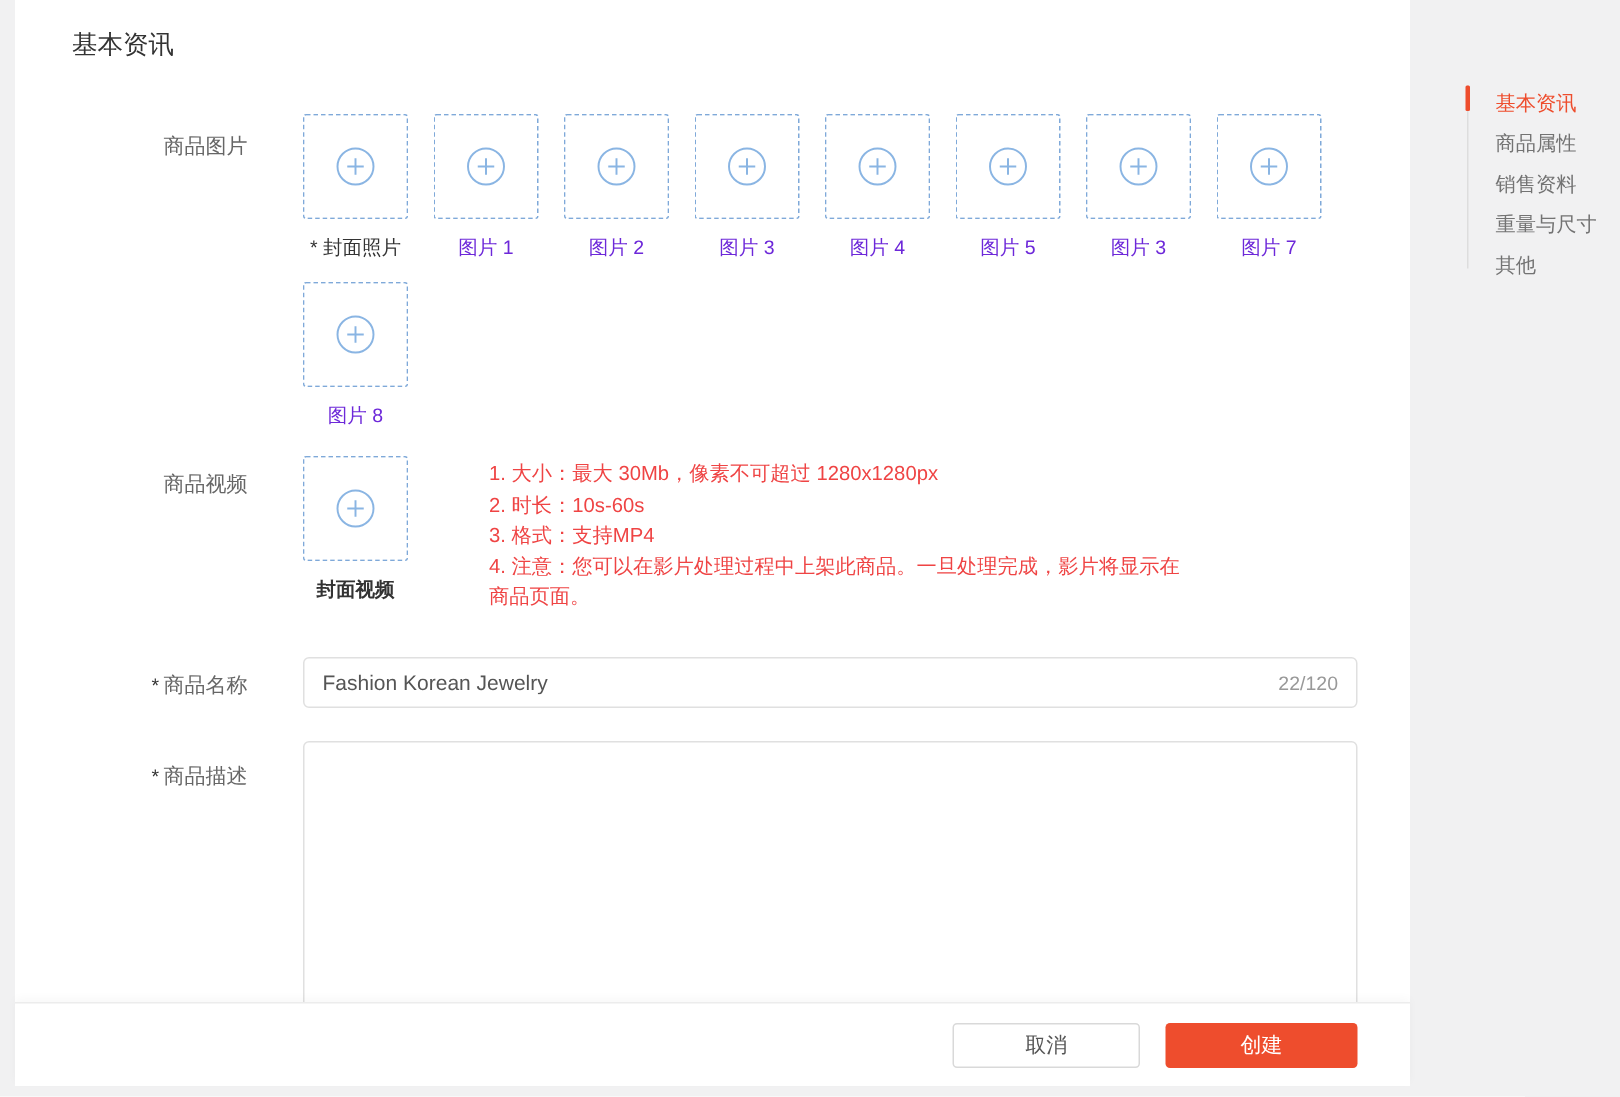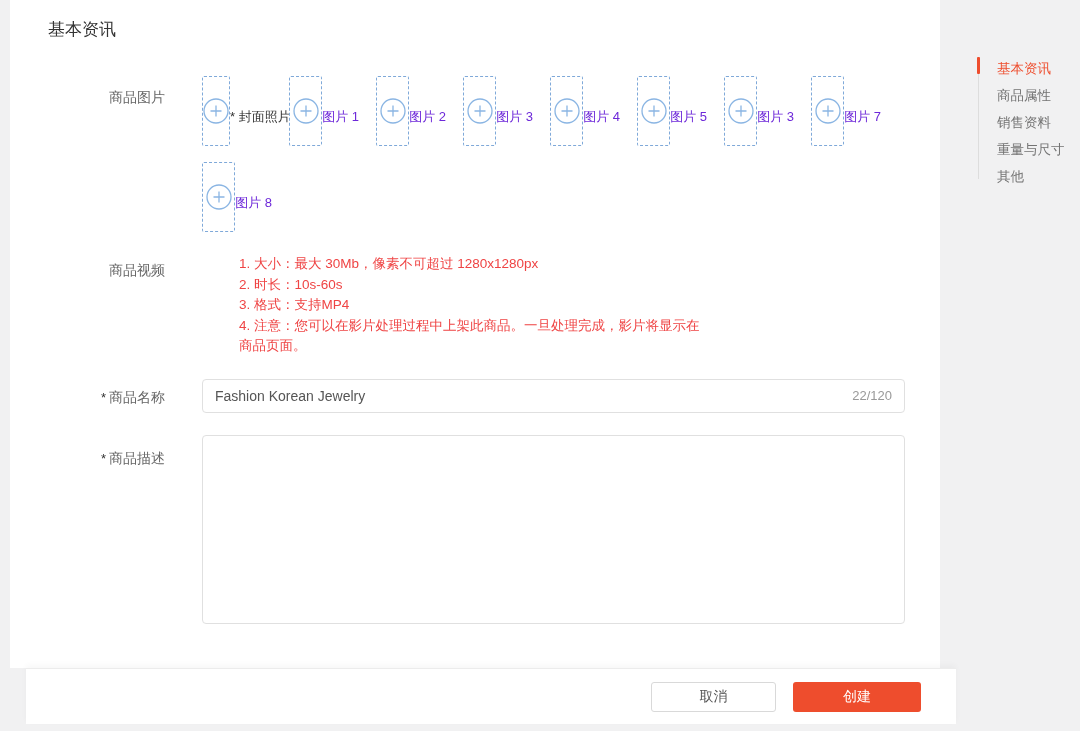--- a/index.html
+++ b/index.html
@@ -25,21 +25,21 @@
     flex:0 0 155px; line-height:18px;
   }
   .row-label .req { color:#333; margin-right:3px; font-size:13px; }
   .row-content { margin-left:37px; width:703px; }
 
   
   .row-images { margin-top:35px; }
   .row-images .row-label { padding-top:12px; }
   .slot-grid { display:flex; flex-wrap:wrap; }
   .upload-slot { width:70px; margin-right:17px; margin-bottom:16px;
-    display:flex; flex-direction:row; align-items:center; }
+    display:flex; flex-direction:column; align-items:center; }
   .upload-box {
     width:70px; height:70px; border:1px dashed #7fa9d9; border-radius:2px;
     display:flex; align-items:center; justify-content:center;
     background:#fff; cursor:pointer;
   }
   .slot-label { margin-top:11px; font-size:13px; color:#6d28d9; line-height:15px; white-space:nowrap; }
   .slot-label.dark { color:#333; }
   .slot-label.bold { color:#333; font-weight:600; }
 
   
@@ -65,21 +65,21 @@
   .row-desc { margin-top:22px; }
   .row-desc .row-label { padding-top:14px; }
   .desc-textarea {
     width:703px; height:189px; border:1px solid #e0e0e0; border-radius:4px;
     resize:none; outline:none; font-family:inherit; font-size:14px; color:#555;
     padding:10px 12px; background:#fff;
   }
 
   
   .footer-bar {
-    position:absolute; left:26px; top:668px; width:930px; height:56px;
+    position:absolute; left:10px; top:668px; width:930px; height:56px;
     background:#fff; border-top:1px solid #ececec;
     box-shadow:0 -3px 6px rgba(0,0,0,0.03);
     display:flex; align-items:center; justify-content:flex-end;
     padding-right:35px;
   }
   .btn {
     height:30px; border-radius:3px; font-size:14px; font-family:inherit;
     cursor:pointer; display:flex; align-items:center; justify-content:center;
   }
   .btn-cancel { width:125px; background:#fff; border:1px solid #d9d9d9; color:#555; margin-right:17px; }
@@ -198,20 +198,29 @@
         </div>
 
       </div>
     </div>
   </div>
 
   <div class="form-row row-video">
     <div class="row-label">商品视频</div>
     <div class="row-content">
       <div class="video-flex">
+        <div class="upload-slot">
+          <div class="upload-box">
+            <svg width="26" height="26" viewBox="0 0 26 26">
+                <circle cx="13" cy="13" r="12" fill="none" stroke="#8ab5e3" stroke-width="1.3"></circle>
+                <path d="M13 7.5v11M7.5 13h11" stroke="#8ab5e3" stroke-width="1.3" fill="none"></path>
+              </svg>
+          </div>
+          <div class="slot-label bold">封面视频</div>
+        </div>
         <div class="video-notes">
           <div>1. 大小：最大 30Mb，像素不可超过 1280x1280px</div>
           <div>2. 时长：10s-60s</div>
           <div>3. 格式：支持MP4</div>
           <div>4. 注意：您可以在影片处理过程中上架此商品。一旦处理完成，影片将显示在商品页面。</div>
         </div>
       </div>
     </div>
   </div>
 

